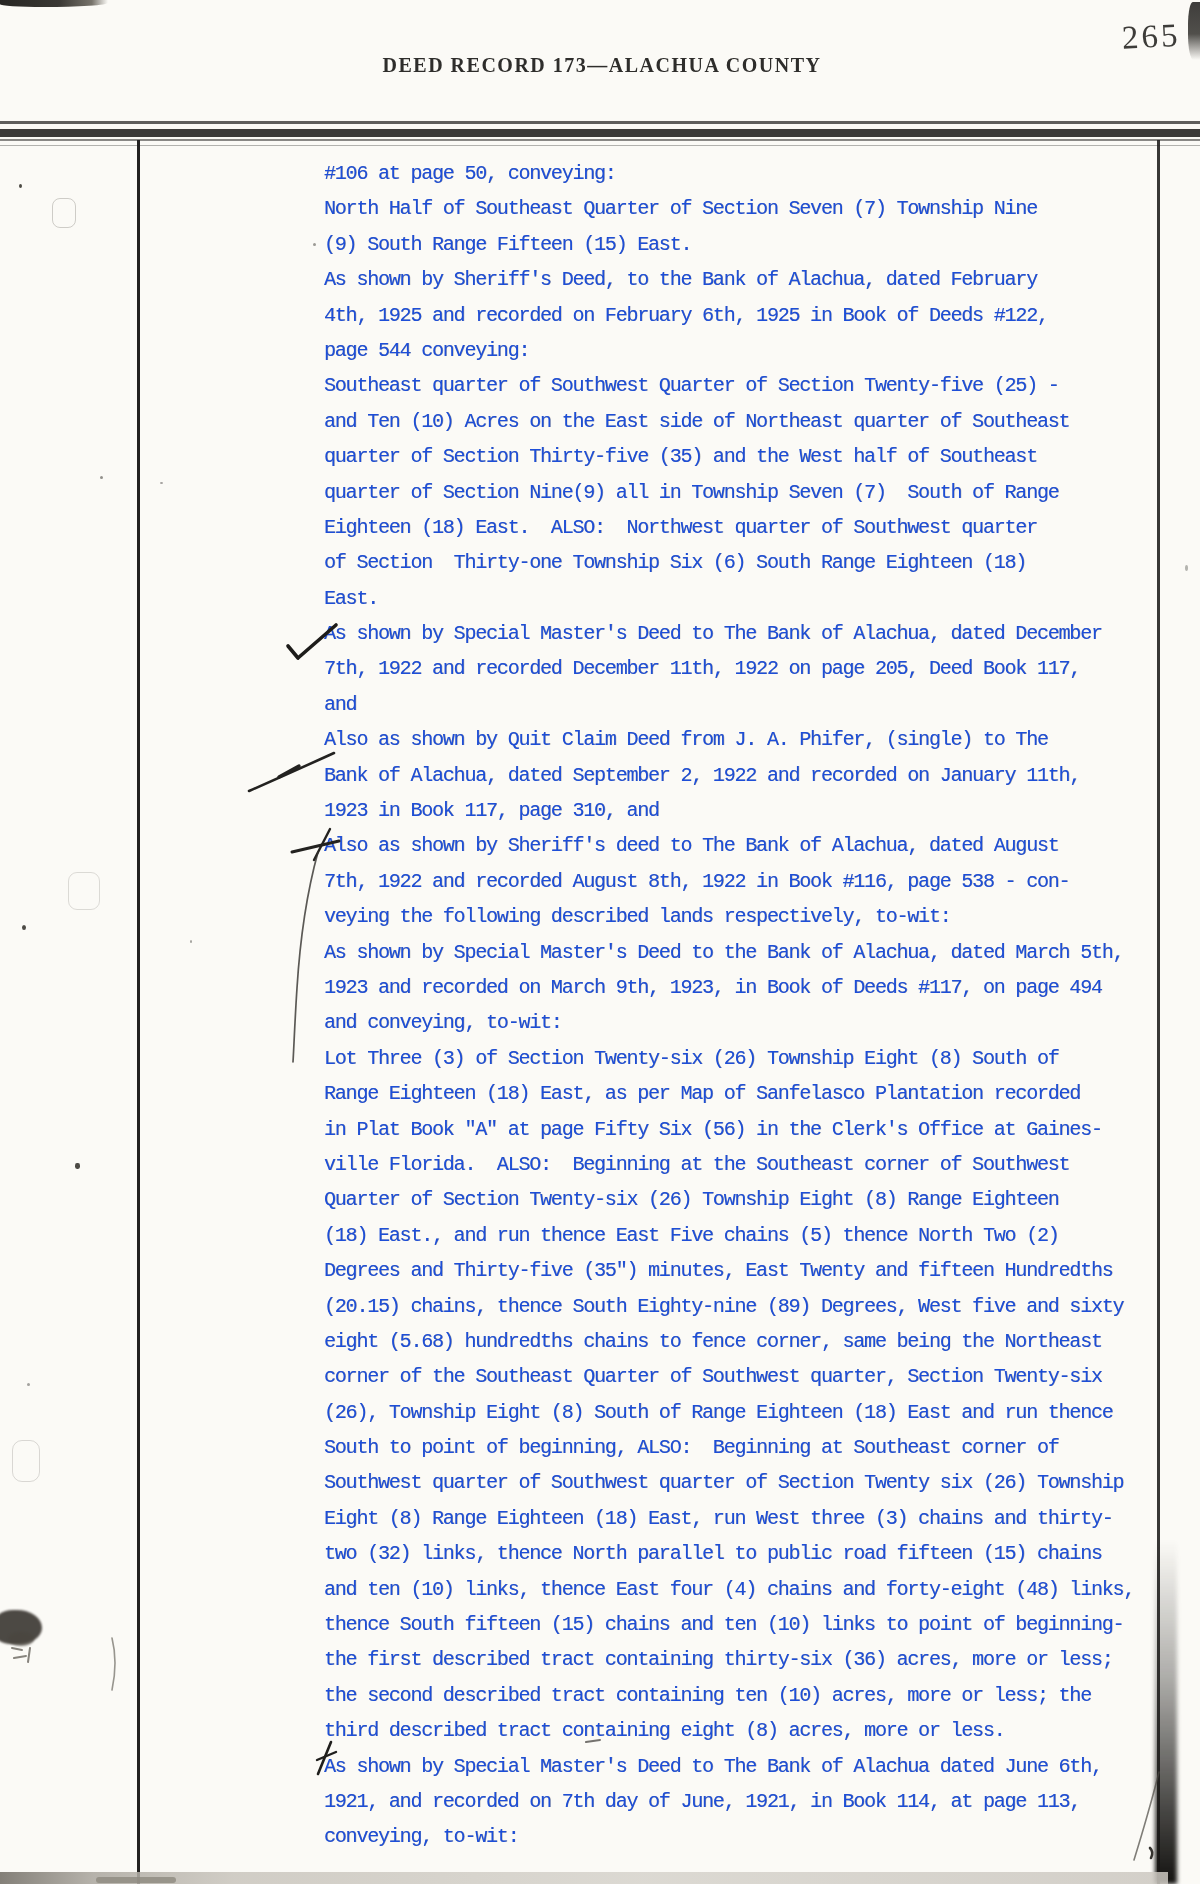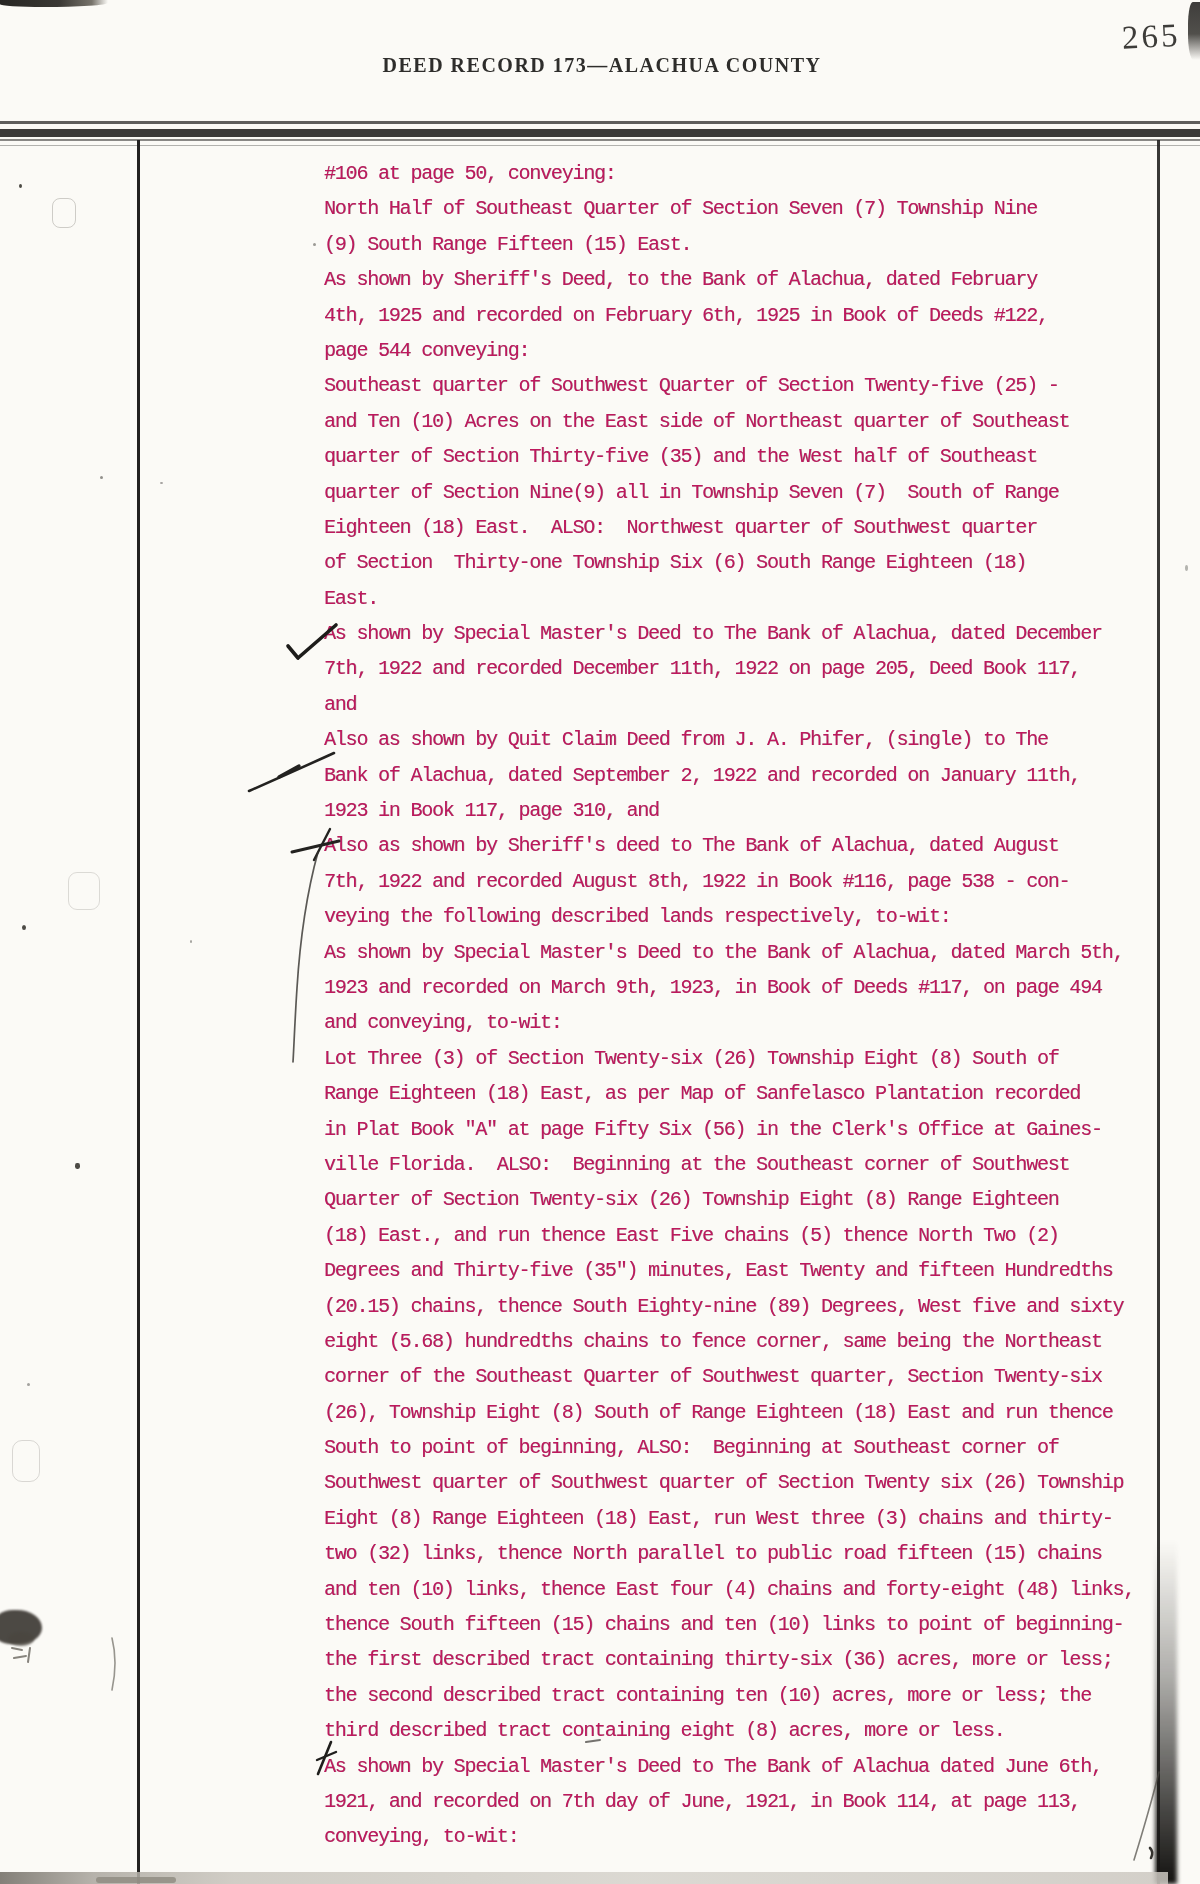--- a/index.html
+++ b/index.html
@@ -25,21 +25,21 @@
   .rule-c{top:139px;height:2px;opacity:.55;}
   .rule-d{top:145px;height:1px;opacity:.35;}
   .vline{position:absolute;top:140px;bottom:0;width:3px;background:#222120;}
   .vline-left{left:137px;}
   .vline-right{left:1157px;opacity:.9;}
 
   
   .deed-text{
     position:absolute;left:324px;top:156px;width:846px;
     font-size:20px;line-height:35.4px;letter-spacing:-1.2px;
-    color:#be185d;white-space:pre;
+    color:#1d4ed8;white-space:pre;
     text-shadow:0.4px 0.4px 0 rgba(25,24,22,.38);
   }
   .deed-text .line{height:35.4px;}
 
   
   .top-left-smudge{position:absolute;left:0;top:0;width:108px;height:7px;
     background:linear-gradient(90deg,#141311 0%,#2a2824 55%,#6b675f 85%,transparent 100%);
     border-radius:0 0 60% 40%;opacity:.92;}
   .corner-mark{position:absolute;left:1188px;top:2px;width:12px;height:58px;
     background:linear-gradient(180deg,#1d1c1a 0%,#33312d 55%,transparent 100%);

